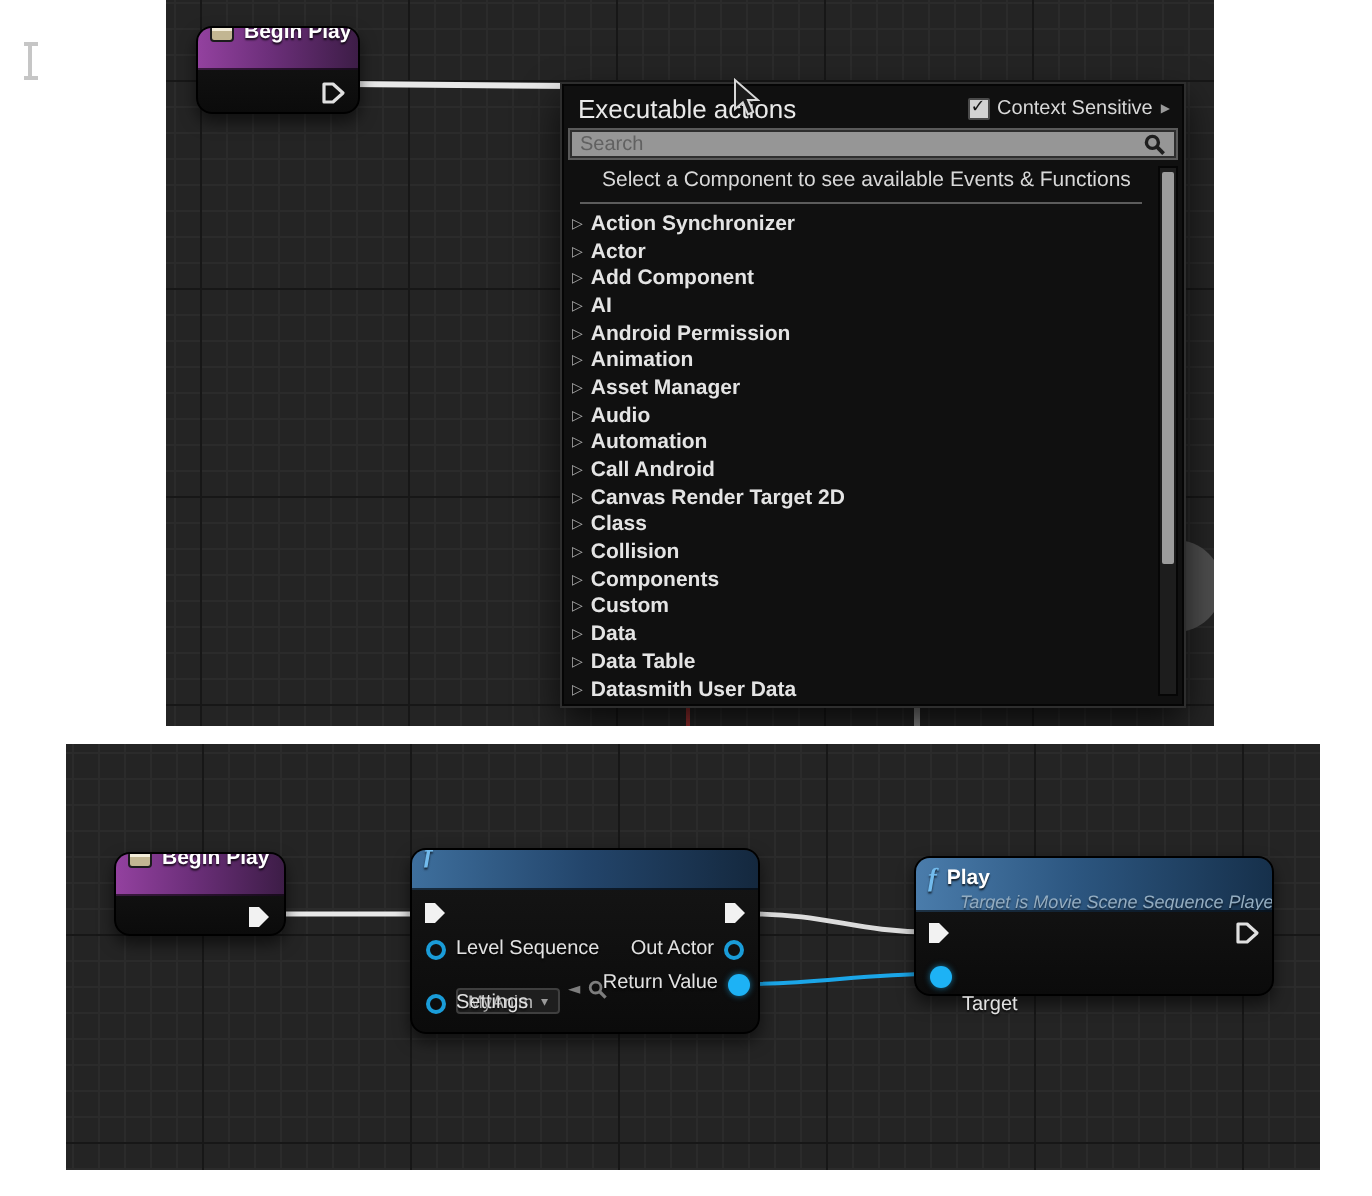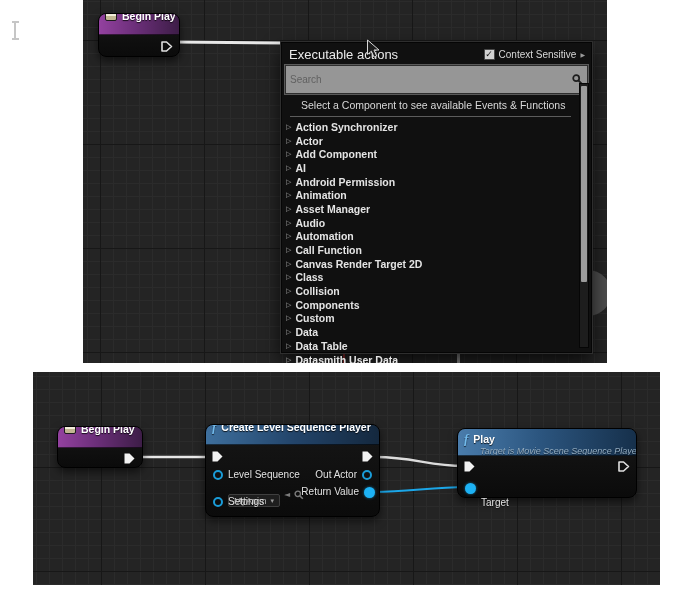--- a/index.html
+++ b/index.html
@@ -94,21 +94,21 @@
   .checkbox {
     width:11px; height:11px; margin-right:4px; flex:0 0 auto;
     background:#d2d2d2; border:1px solid #4a4a4a; border-radius:1px;
     display:flex; align-items:center; justify-content:center;
   }
   .checkbox span { font-family:"DejaVu Sans", sans-serif; font-size:9px; font-weight:bold; color:#161616; line-height:1; }
   .cs-label { font-size:10px; color:#d8d8d8; white-space:nowrap; }
   .cs-arrow { font-family:"DejaVu Sans", sans-serif; font-size:6px; color:#9a9a9a; margin-left:4px; }
   .search-box {
     display:flex; align-items:center;
-    height:29px; margin:0 3px;
+    height:14px; margin:0 3px;
     background:#969696;
     border:1px solid #2e2e2e;
     box-shadow:0 0 0 1px #5a5a5a;
     padding:0 4px;
   }
   .search-ph { flex:1; font-size:10px; color:#616161; white-space:nowrap; }
   .menu-hint { font-size:10.5px; color:#d8d8d8; padding:5px 0 3px 19px; white-space:nowrap; }
   .menu-sep { height:1px; background:#5c5c5c; margin:2px 20px 0 8px; }
   .cat-list { margin-top:3px; }
   .cat-row { display:flex; align-items:center; height:13.7px; padding-left:4px; gap:4px; }
@@ -210,21 +210,21 @@
       <div class="cat-row">
           <span class="tri">▷</span>
           <span class="cat-label">Audio</span>
         </div>
       <div class="cat-row">
           <span class="tri">▷</span>
           <span class="cat-label">Automation</span>
         </div>
       <div class="cat-row">
           <span class="tri">▷</span>
-          <span class="cat-label">Call Function</span>
+          <span class="cat-label">Call Android</span>
         </div>
       <div class="cat-row">
           <span class="tri">▷</span>
           <span class="cat-label">Canvas Render Target 2D</span>
         </div>
       <div class="cat-row">
           <span class="tri">▷</span>
           <span class="cat-label">Class</span>
         </div>
       <div class="cat-row">
@@ -276,21 +276,20 @@
       <span class="node-title">Begin Play</span>
     </div>
     <svg class="exec" style="right:6px; top:25px;" width="13" height="13" viewBox="0 0 13 13">
       <path d="M1.5 1.5 h5 l5 5 -5 5 h-5 z" fill="#f2f2f2"></path>
     </svg>
   </div>
 
   <div class="node" style="left:172px; top:52px; width:175px; height:93px;">
     <div class="node-header fn-header">
       <span class="fn-icon">f</span>
-      <span class="node-title">Create Level Sequence Player</span>
     </div>
     <svg class="exec" style="left:5px; top:25px;" width="13" height="13" viewBox="0 0 13 13">
       <path d="M1.5 1.5 h5 l5 5 -5 5 h-5 z" fill="#f2f2f2"></path>
     </svg>
     <svg class="exec" style="right:5px; top:25px;" width="13" height="13" viewBox="0 0 13 13">
       <path d="M1.5 1.5 h5 l5 5 -5 5 h-5 z" fill="#f2f2f2"></path>
     </svg>
 
     <span class="pin hollow" style="left:7px; top:45px;"></span>
     <span class="pin-label" style="left:22px; top:44px;">Level Sequence</span>

